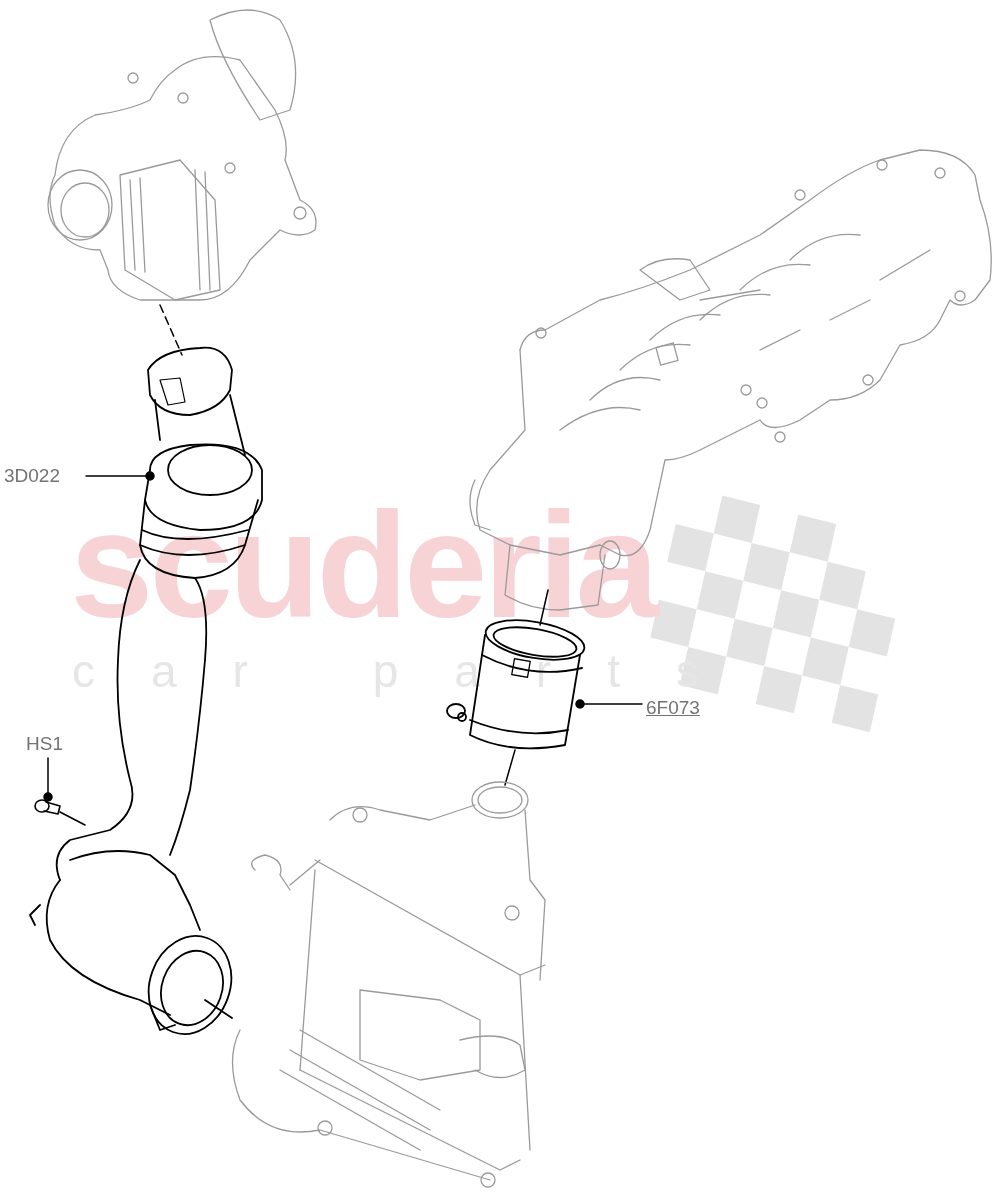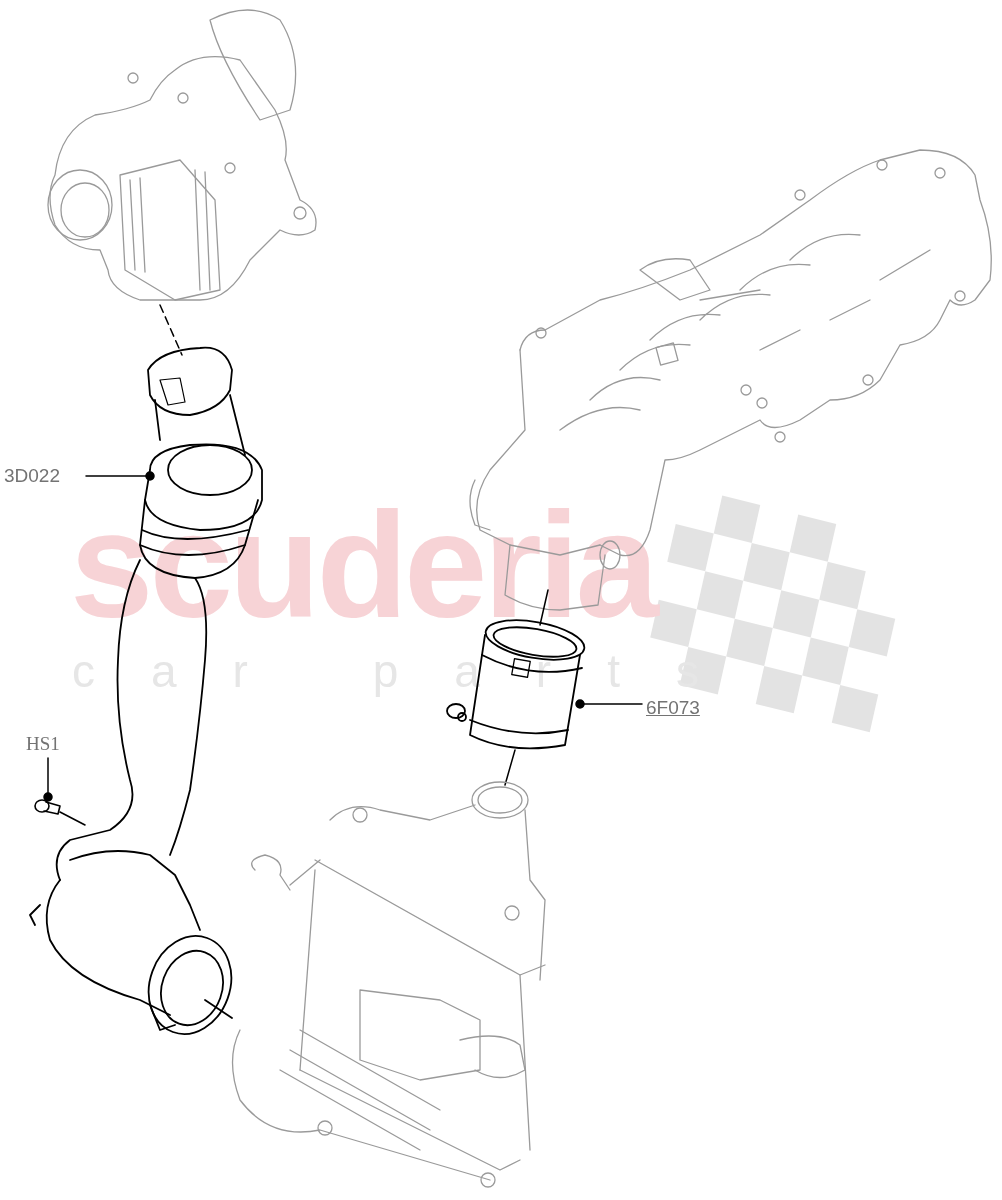--- a/index.html
+++ b/index.html
@@ -136,14 +136,14 @@
       <circle cx="150" cy="476" r="4"></circle>
       <line x1="580" y1="704" x2="642" y2="704"></line>
       <circle cx="580" cy="704" r="4"></circle>
       <line x1="48" y1="758" x2="48" y2="796"></line>
       <circle cx="48" cy="797" r="4"></circle>
     </g>
   </svg>
 
   <div class="callout" style="left:4px; top:466px;">3D022</div>
   <div class="callout" style="left:646px; top:698px;text-decoration:underline;">6F073</div>
-  <div class="callout" style="left:26px; top:734px;font-family:Liberation Serif, serif;">HS1</div>
+  <div class="callout" style="left:26px; top:734px;">HS1</div>
 </div>
 
 </body></html>

